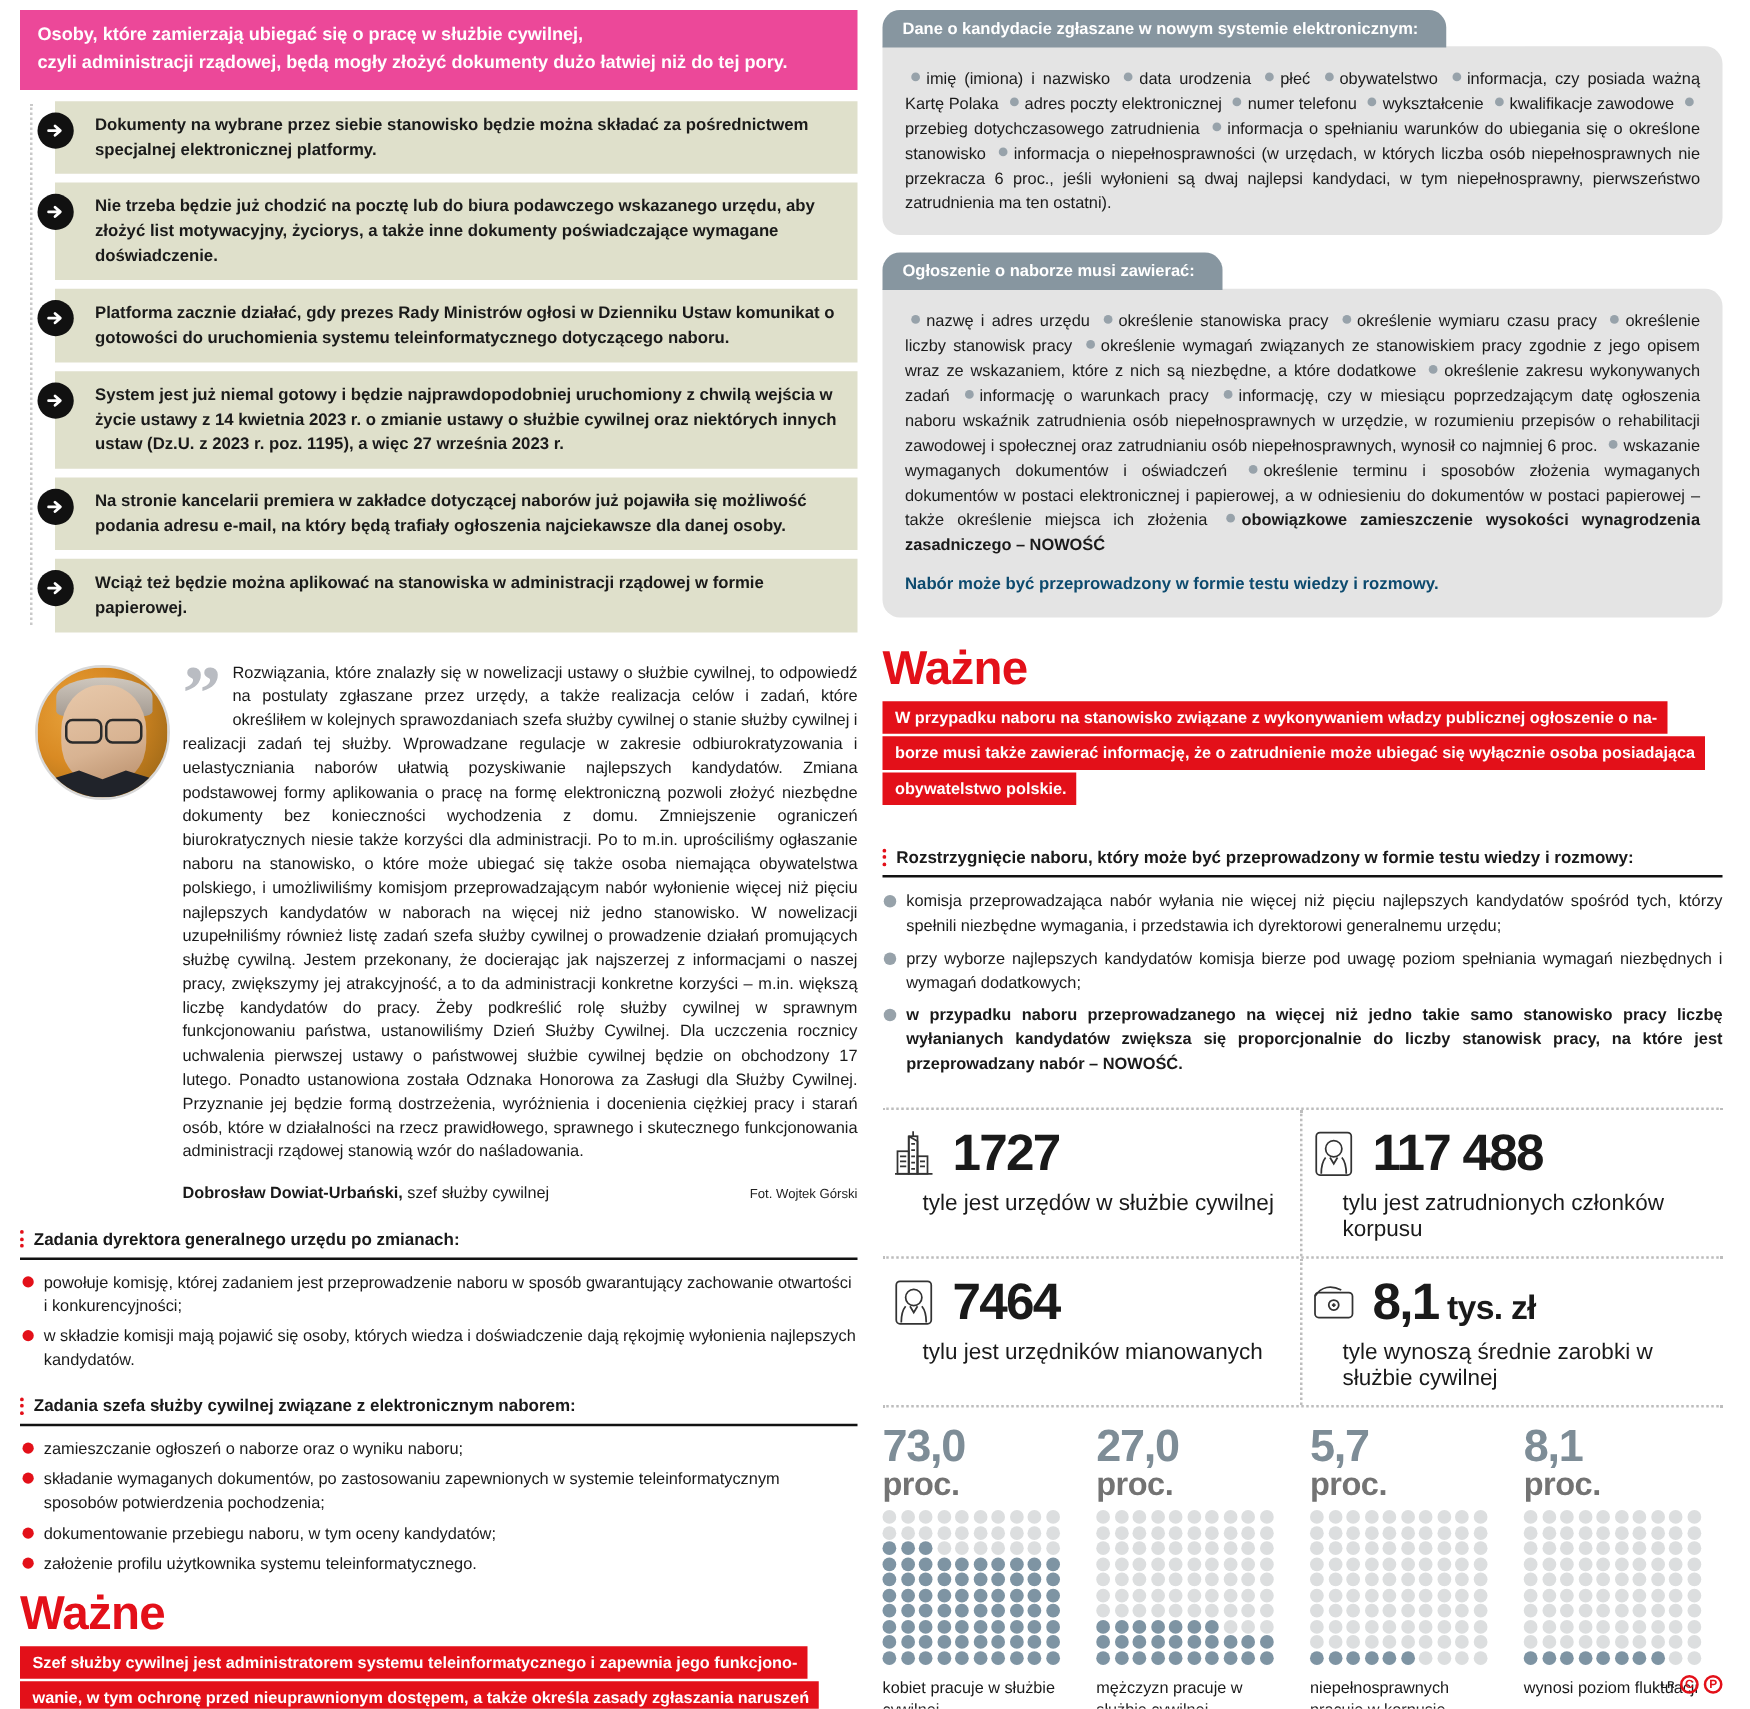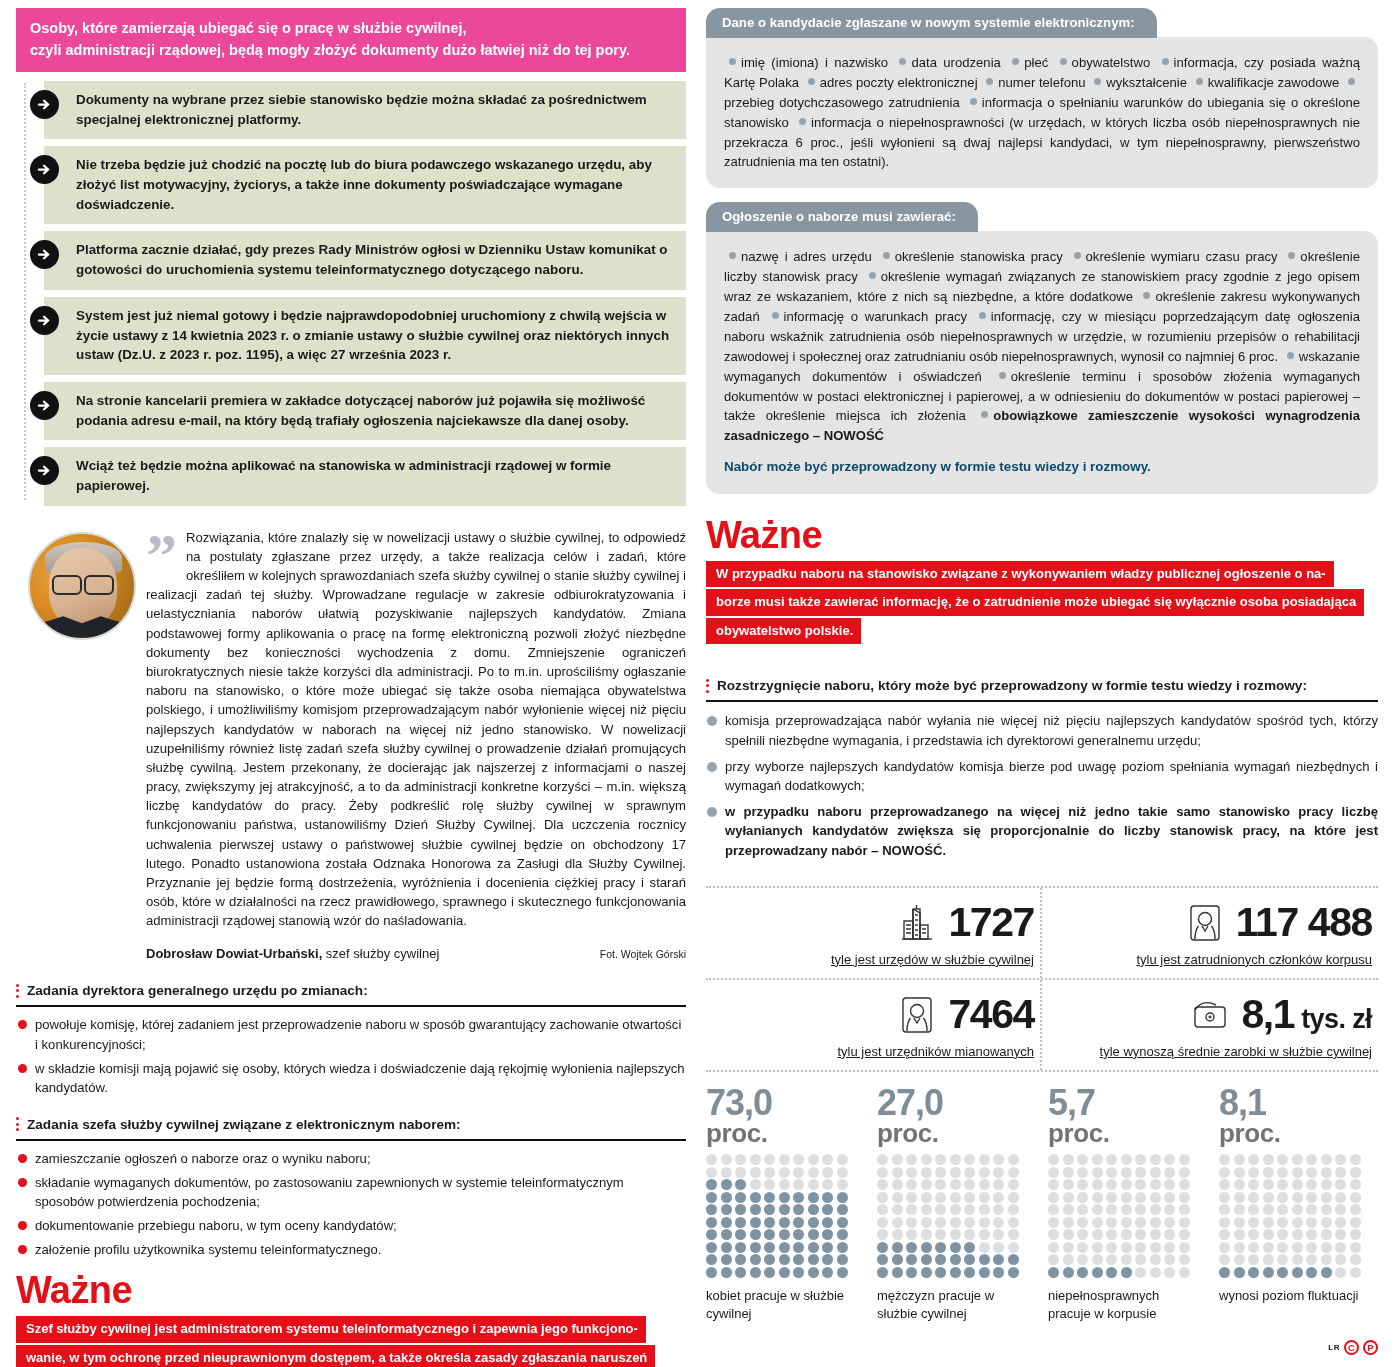--- a/index.html
+++ b/index.html
@@ -154,27 +154,27 @@
   }
   .gray-list li::before {
     content: ""; position: absolute; left: 1px; top: 5px;
     width: 10px; height: 10px; border-radius: 50%; background: #97a2aa;
   }
   .gray-list li.b { font-weight: bold; }
 
   
   .stats { margin-top: 26px; border-top: 2px dotted #bdbdbd; }
   .stat-row { display: flex; border-bottom: 2px dotted #bdbdbd; }
-  .stat-cell { width: 50%; padding: 12px 6px 11px 4px; display: flex; flex-direction: column; align-items: flex-end; }
+  .stat-cell { width: 50%; padding: 12px 6px 11px 4px; display: flex; flex-direction: column; }
   .stat-cell:first-child { border-right: 2px dotted #bdbdbd; }
   .stat-top { display: flex; align-items: center; gap: 10px; }
   .stat-ico { width: 42px; height: 46px; flex: 0 0 42px; display:flex; align-items:center; justify-content:center; }
   .stat-num { font-size: 41px; font-weight: bold; letter-spacing: -1.4px; line-height: 1; }
   .stat-num .unit { font-size: 27px; letter-spacing: -0.6px; }
-  .stat-desc { font-size: 13px; margin-top: 6px; margin-left: 48px; text-decoration: underline; }
+  .stat-desc { font-size: 18px; margin-top: 6px; margin-left: 28px; }
 
   
   .pct-row { display: flex; margin-top: 14px; gap: 12px; }
   .pct-cell { width: 25%; padding-right: 14px; }
   .pct-num { font-size: 36px; font-weight: bold; color: #7e8d97; line-height: 0.95; letter-spacing: -1px; }
   .pct-unit { font-size: 26px; font-weight: bold; color: #737373; line-height: 1.05; letter-spacing: -0.4px; }
   .grid { margin-top: 7px; display: grid; grid-template-columns: repeat(10, 13px); gap: 1.5px; }
   .grid span { width: 11px; height: 11px; border-radius: 50%; background: #dcdedf; display: block; }
   .grid span.on { background: #7e94a3; }
   .pct-label { font-size: 13px; line-height: 1.42; margin-top: 9px; }

